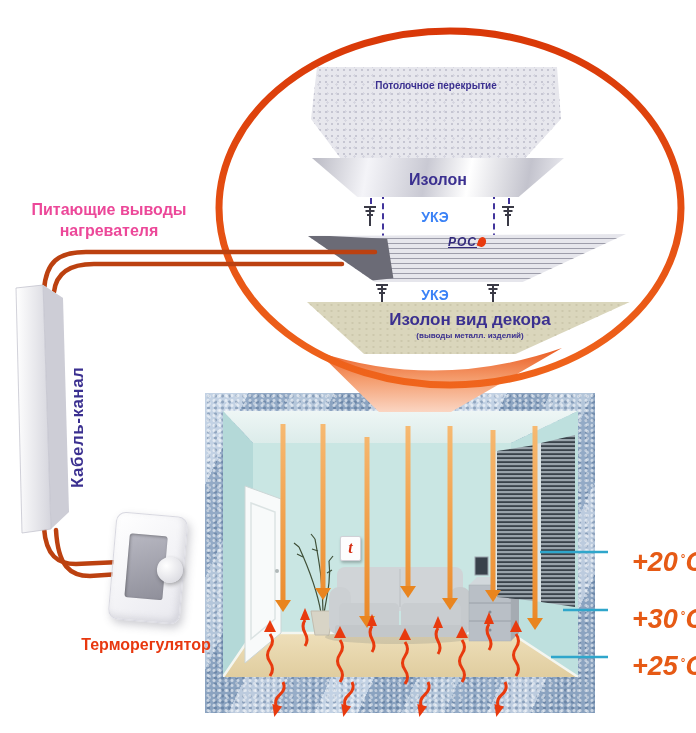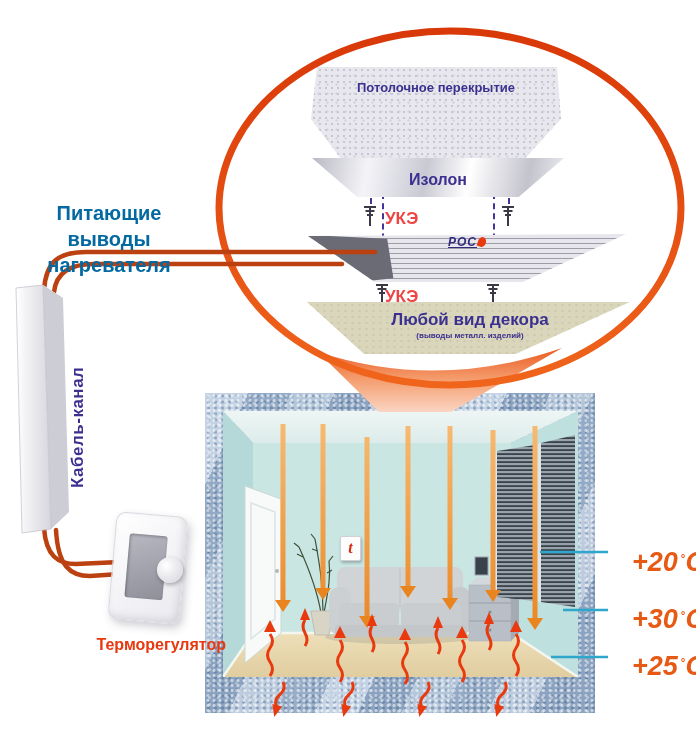--- a/index.html
+++ b/index.html
@@ -14,21 +14,21 @@
   .screw{position:absolute;width:12px;height:20px;}
   .screw i{position:absolute;left:50%;transform:translateX(-50%);height:2px;background:#3a3a46;display:block;}
   .screw .b1{top:0;width:12px}.screw .b2{top:4px;width:9px}.screw .b3{top:8px;width:6px}
   .screw .stem{position:absolute;left:50%;top:0;width:2px;height:20px;background:#3a3a46;transform:translateX(-50%);}
   .panel{position:absolute;text-align:center;color:#3b3090;font-weight:bold;}
   #layer-slab{left:311px;top:67px;width:250px;height:104px;
     clip-path:polygon(2.4% 0,98.4% 0,100% 50%,81% 100%,15.6% 100%,0 50%);
     background-color:#e7e7ed;
     background-image:radial-gradient(#c6c6d2 1px,transparent 1.4px),radial-gradient(#d6d6e0 1px,transparent 1.4px);
     background-size:6px 6px,9px 9px;background-position:0 0,3px 4px;
-    font-size:13px;padding-top:0;}
+    font-size:10px;padding-top:0;}
   #layer-slab .lbl{margin-top:13px;}
   #layer-izolon{left:312px;top:158px;width:252px;height:39px;
     clip-path:polygon(0 0,100% 0,82% 100%,18% 100%);
     background:linear-gradient(100deg,#b9b9c3,#f4f4f8 22%,#c9c9d3 45%,#ffffff 62%,#c3c3cd 85%,#ededf2);
     font-size:16px;}
   #layer-izolon .lbl{margin-top:13px;}
   #layer-heater{left:308px;top:234px;width:318px;height:48px;
     clip-path:polygon(0 4%,100% 0,67.5% 100%,21% 100%);
     background:repeating-linear-gradient(180deg,#e6e6ec 0 4px,#9d9daa 4px 5px);
     font-size:15px;}
@@ -39,28 +39,28 @@
     color:#332a7c;text-decoration:underline;display:flex;justify-content:center;align-items:center;gap:1px;margin-top:1px;}
   .flame{display:inline-block;width:8px;height:10px;background:#e83a0e;
     border-radius:60% 60% 60% 4%;transform:rotate(18deg);}
   #layer-decor{left:307px;top:302px;width:326px;height:52px;
     clip-path:polygon(0 0,99% 0,64% 100%,17.5% 100%);
     background-color:#dad6bc;
     background-image:radial-gradient(#ccc8ac 1px,transparent 1.3px);background-size:7px 6px;
     font-size:17px;}
   #layer-decor .lbl{margin-top:8px;}
   #layer-decor .note{font-size:8px;margin-top:1px;}
-  .uke{position:absolute;width:100px;text-align:left;color:#ef4444;font-weight:bold;font-size:17px;}
-
-  
-  #power-leads-label{left:18px;top:200px;width:182px;text-align:center;color:#0369a1;
-    font-weight:bold;font-size:20px;line-height:1.3;z-index:5;}
+  .uke{position:absolute;width:100px;text-align:center;color:#3b82f6;font-weight:bold;font-size:14px;}
+
+  
+  #power-leads-label{left:18px;top:200px;width:182px;text-align:center;color:#ec4899;
+    font-weight:bold;font-size:16px;line-height:1.3;z-index:5;}
   #cable-channel-label{left:68px;top:338px;height:150px;writing-mode:vertical-rl;transform:rotate(180deg);
     color:#3b3090;font-weight:bold;font-size:17px;letter-spacing:.5px;z-index:5;}
-  #thermostat-label{left:66px;top:636px;width:160px;text-align:right;color:#e8380f;
+  #thermostat-label{left:66px;top:636px;width:160px;text-align:center;color:#e8380f;
     font-weight:bold;font-size:16px;z-index:5;}
 
   
   #thermostat{left:112px;top:514px;width:70px;height:106px;transform:rotate(5deg);z-index:5;
     background:linear-gradient(135deg,#ffffff,#e9e9ef);border:1px solid #d8d8e0;border-radius:10px;
     box-shadow:3px 4px 8px rgba(60,60,80,.25), inset -3px -3px 6px rgba(150,150,165,.25);}
   #thermostat .screen{position:absolute;left:14px;top:20px;width:38px;height:64px;border-radius:3px;
     background:linear-gradient(160deg,#b8b8c2,#8f8f9a);box-shadow:inset 1px 1px 3px rgba(0,0,0,.3);}
   #thermostat .knob{position:absolute;left:44px;top:40px;width:26px;height:26px;border-radius:50%;
     background:radial-gradient(circle at 35% 35%,#ffffff,#d2d2da);box-shadow:1px 2px 4px rgba(0,0,0,.3);}
@@ -287,21 +287,21 @@
       </div>
     <div class="screw" style="left:487px;top:284px">
         <i class="b1"></i>
         <i class="b2"></i>
         <i class="b3"></i>
         <span class="stem"></span>
       </div>
     <div class="uke" style="left:385px;top:287px">УКЭ</div>
 
     <div class="panel" id="layer-decor">
-      <div class="lbl">Любой вид декора</div>
+      <div class="lbl">Изолон вид декора</div>
       <div class="note">(выводы металл. изделий)</div>
     </div>
   </div>
 
   <svg class="abs z4" width="696" height="733" viewBox="0 0 696 733">
     <defs>
       <linearGradient id="ringg" gradientUnits="userSpaceOnUse" x1="0" y1="30" x2="0" y2="390">
         <stop offset="0" stop-color="#d93808"></stop>
           <stop offset="1" stop-color="#f0651c"></stop>
       </linearGradient>

